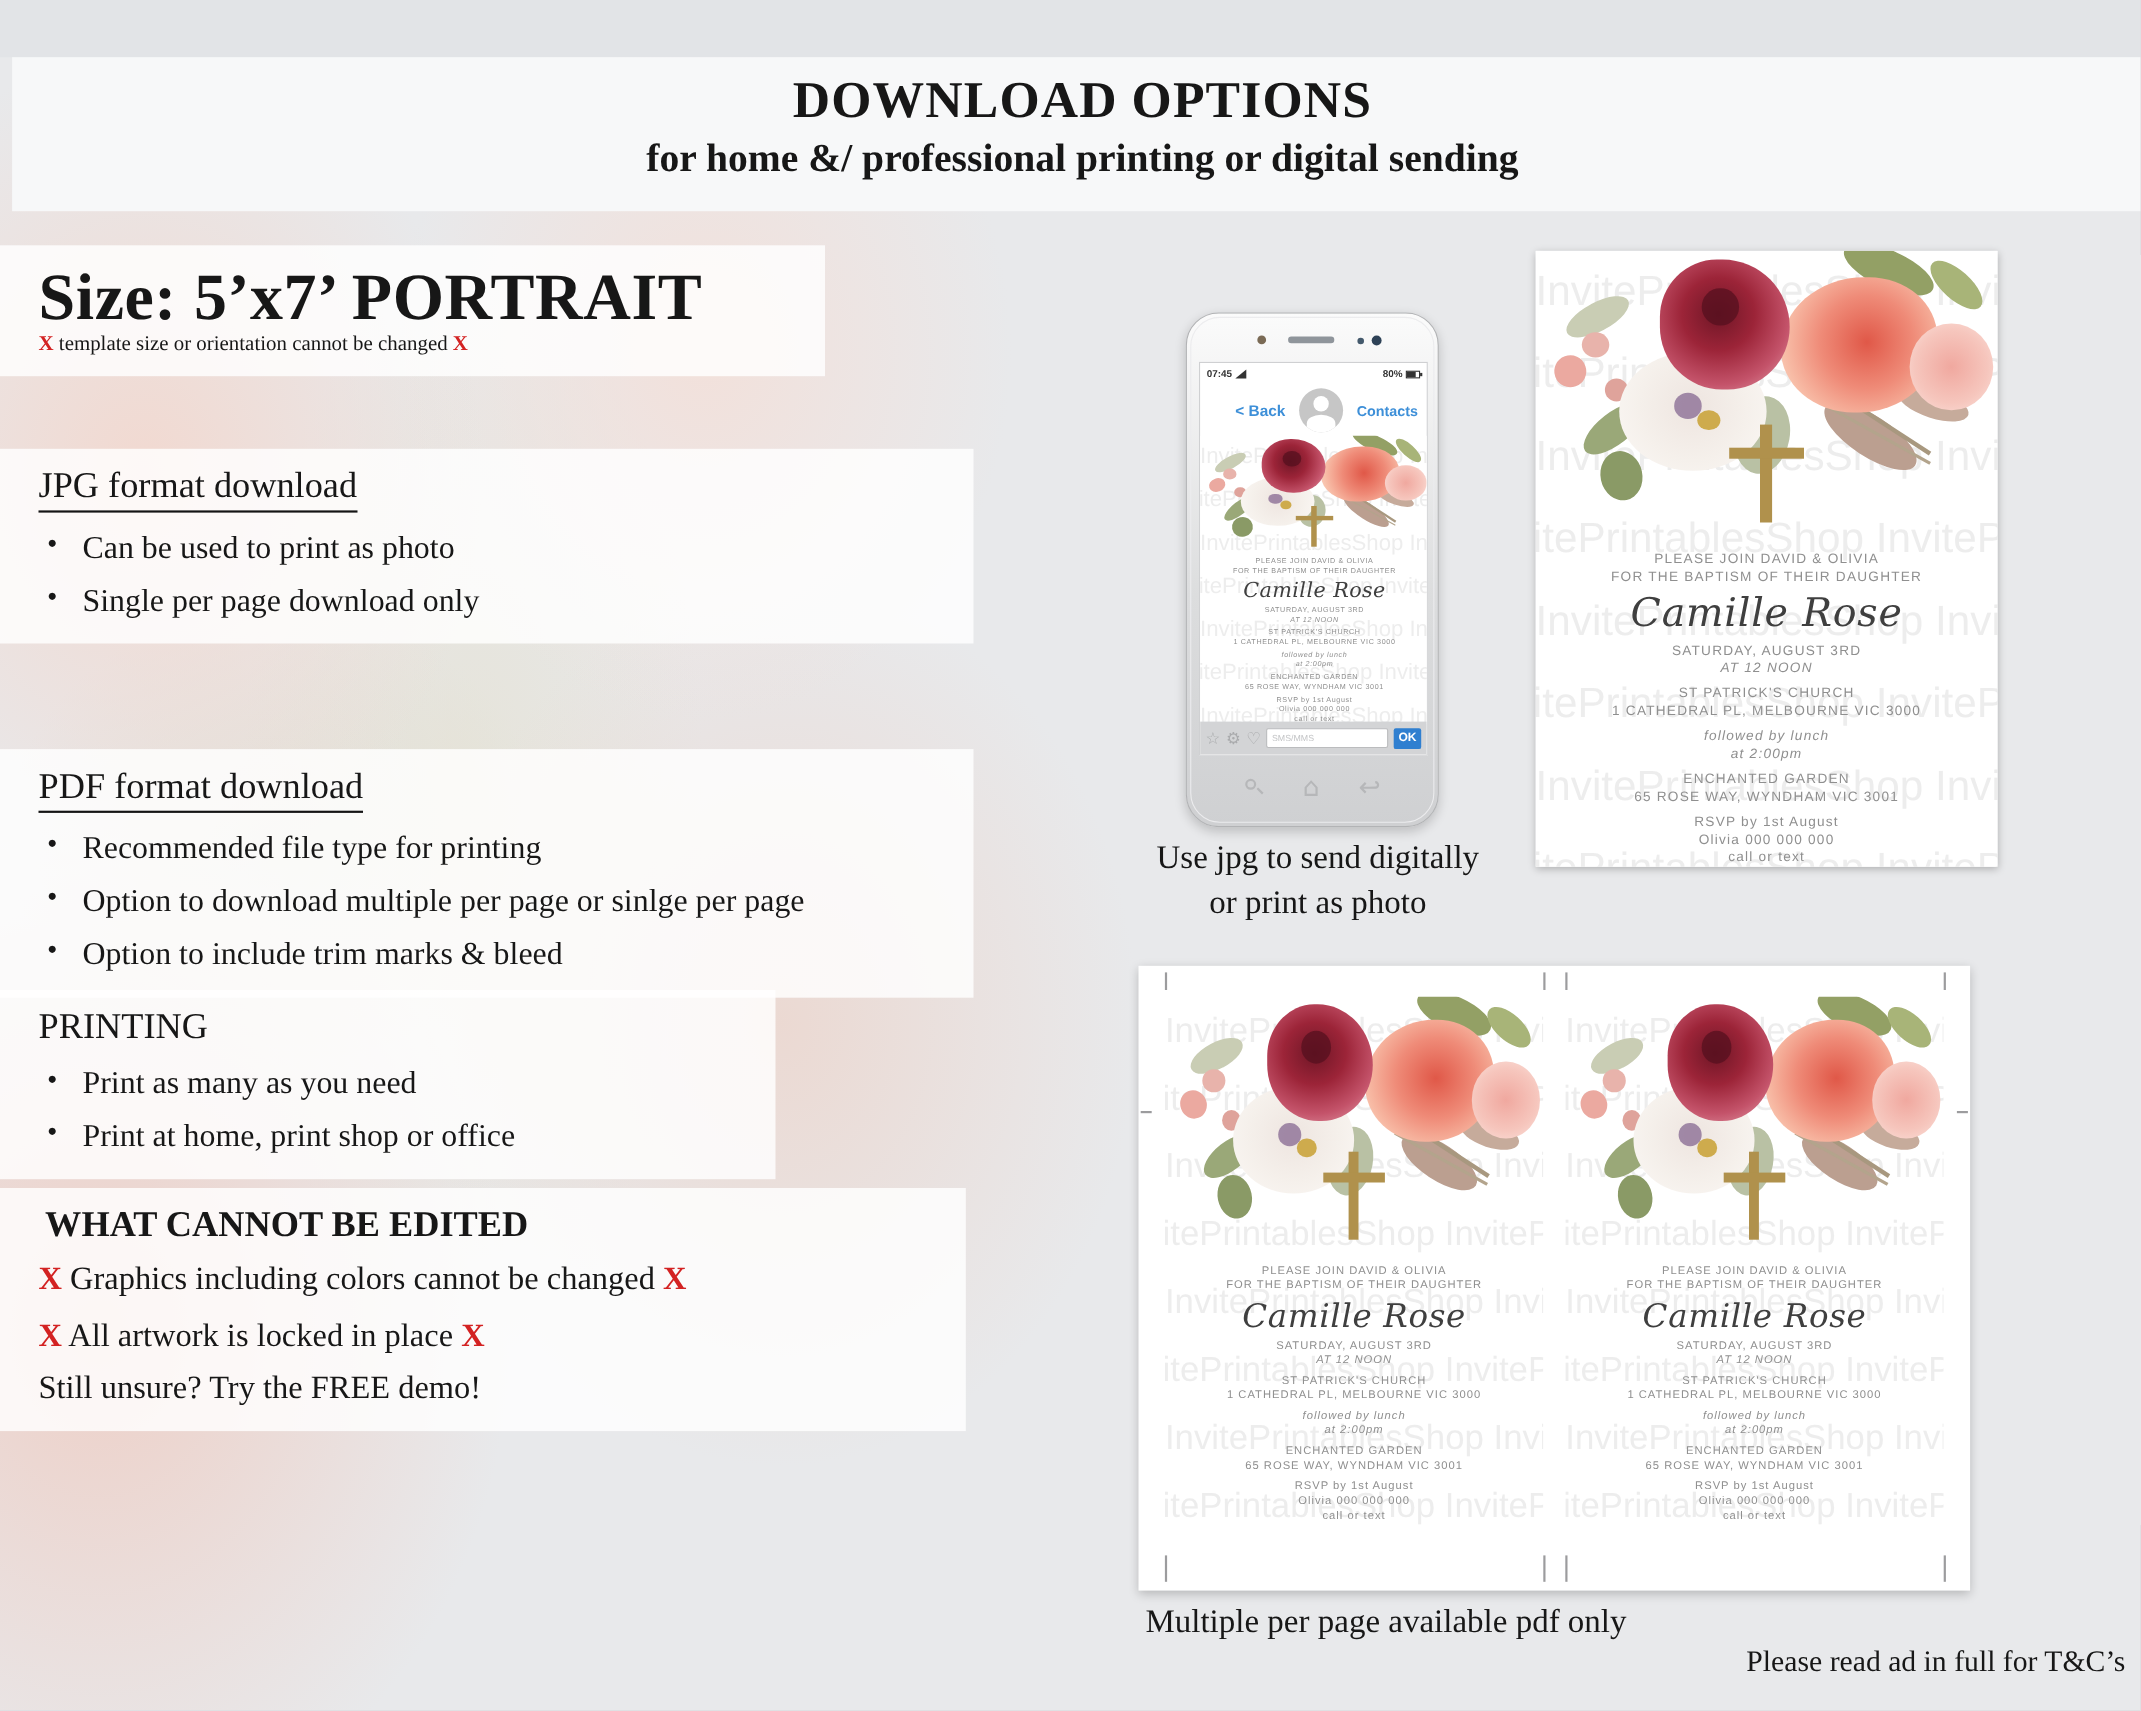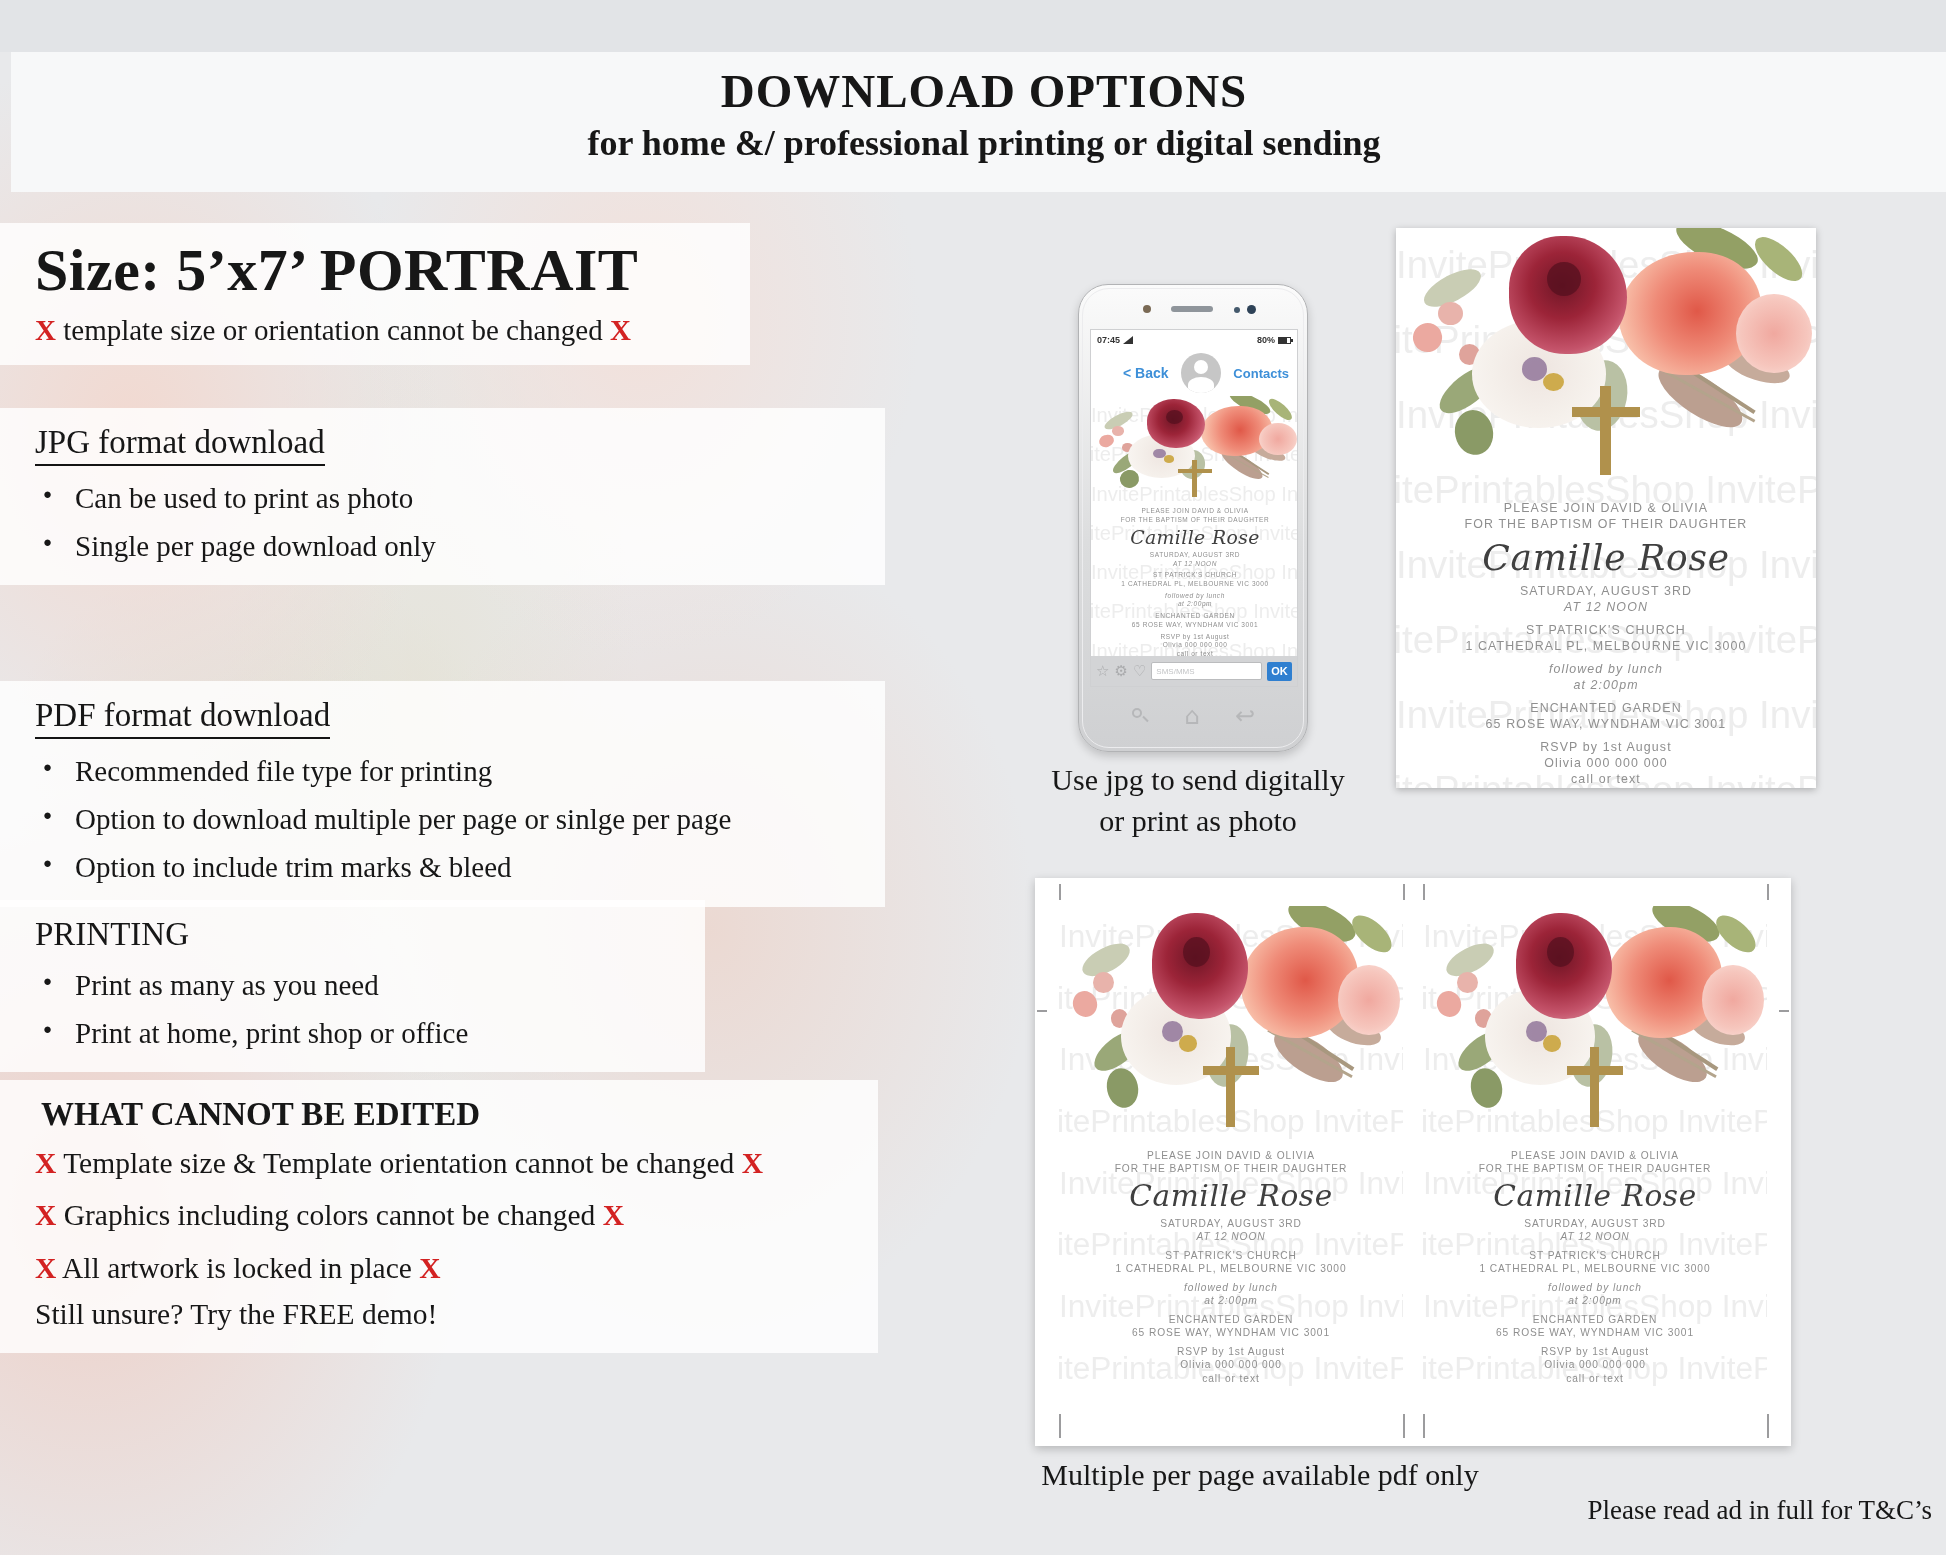--- a/index.html
+++ b/index.html
@@ -22,21 +22,21 @@
   }
   .top-strip { position:absolute; left:0; top:0; width:1946px; height:52px; background:#e2e4e7; z-index:1; }
   
   .header-band { position:absolute; left:0; top:52px; width:1946px; height:140px; background:#f7f8f9; z-index:2; text-align:center;margin-left:11px; }
   .header-title { font-size:47px; font-weight:bold; letter-spacing:1px; margin-top:12px; }
   .header-sub { font-size:36px; font-weight:bold; margin-top:4px; }
   
   .band { position:absolute; left:0; background:rgba(255,255,255,.82); z-index:2; padding:16px 12px 18px 35px; }
   .size-block { top:223px; width:750px; }
   .size-title { font-size:60px; font-weight:600; letter-spacing:.5px; line-height:1.05; }
-  .size-warning { font-size:29px; margin-top:12px; }
+  .size-warning { font-size:19px; }
   .rx { color:#d32222; font-weight:bold; }
   .jpg-block { top:408px; width:885px; }
   .pdf-block { top:681px; width:885px; }
   .printing-block { top:900px; width:705px; }
   .cannot-block { top:1080px; width:878px; padding-bottom:22px; }
   .sec-title { font-size:33px; }
   .sec-title.u { display:inline-block; border-bottom:2px solid #141414; padding-bottom:3px; }
   .sec-title.b { font-weight:600; padding-left:6px; }
   ul.bullets { list-style:none; margin-top:12px; }
   ul.bullets li { position:relative; font-size:29px; line-height:1.42; padding-left:40px; margin-top:7px; }
@@ -187,25 +187,20 @@
     <ul class="bullets">
       <li>Print as many as you need</li>
       <li>Print at home, print shop or office</li>
     </ul>
   </div>
 
   <div class="band cannot-block">
     <span class="sec-title b">WHAT CANNOT BE EDITED</span>
     <div class="cannot-line">
       <span class="rx">X</span>
-      <span>Template size &amp; Template orientation cannot be changed</span>
-      <span class="rx">X</span>
-    </div>
-    <div class="cannot-line">
-      <span class="rx">X</span>
       <span>Graphics including colors cannot be changed</span>
       <span class="rx">X</span>
     </div>
     <div class="cannot-line">
       <span class="rx">X</span>
       <span>All artwork is locked in place</span>
       <span class="rx">X</span>
     </div>
     <div class="cannot-note">Still unsure? Try the FREE demo!</div>
   </div>

